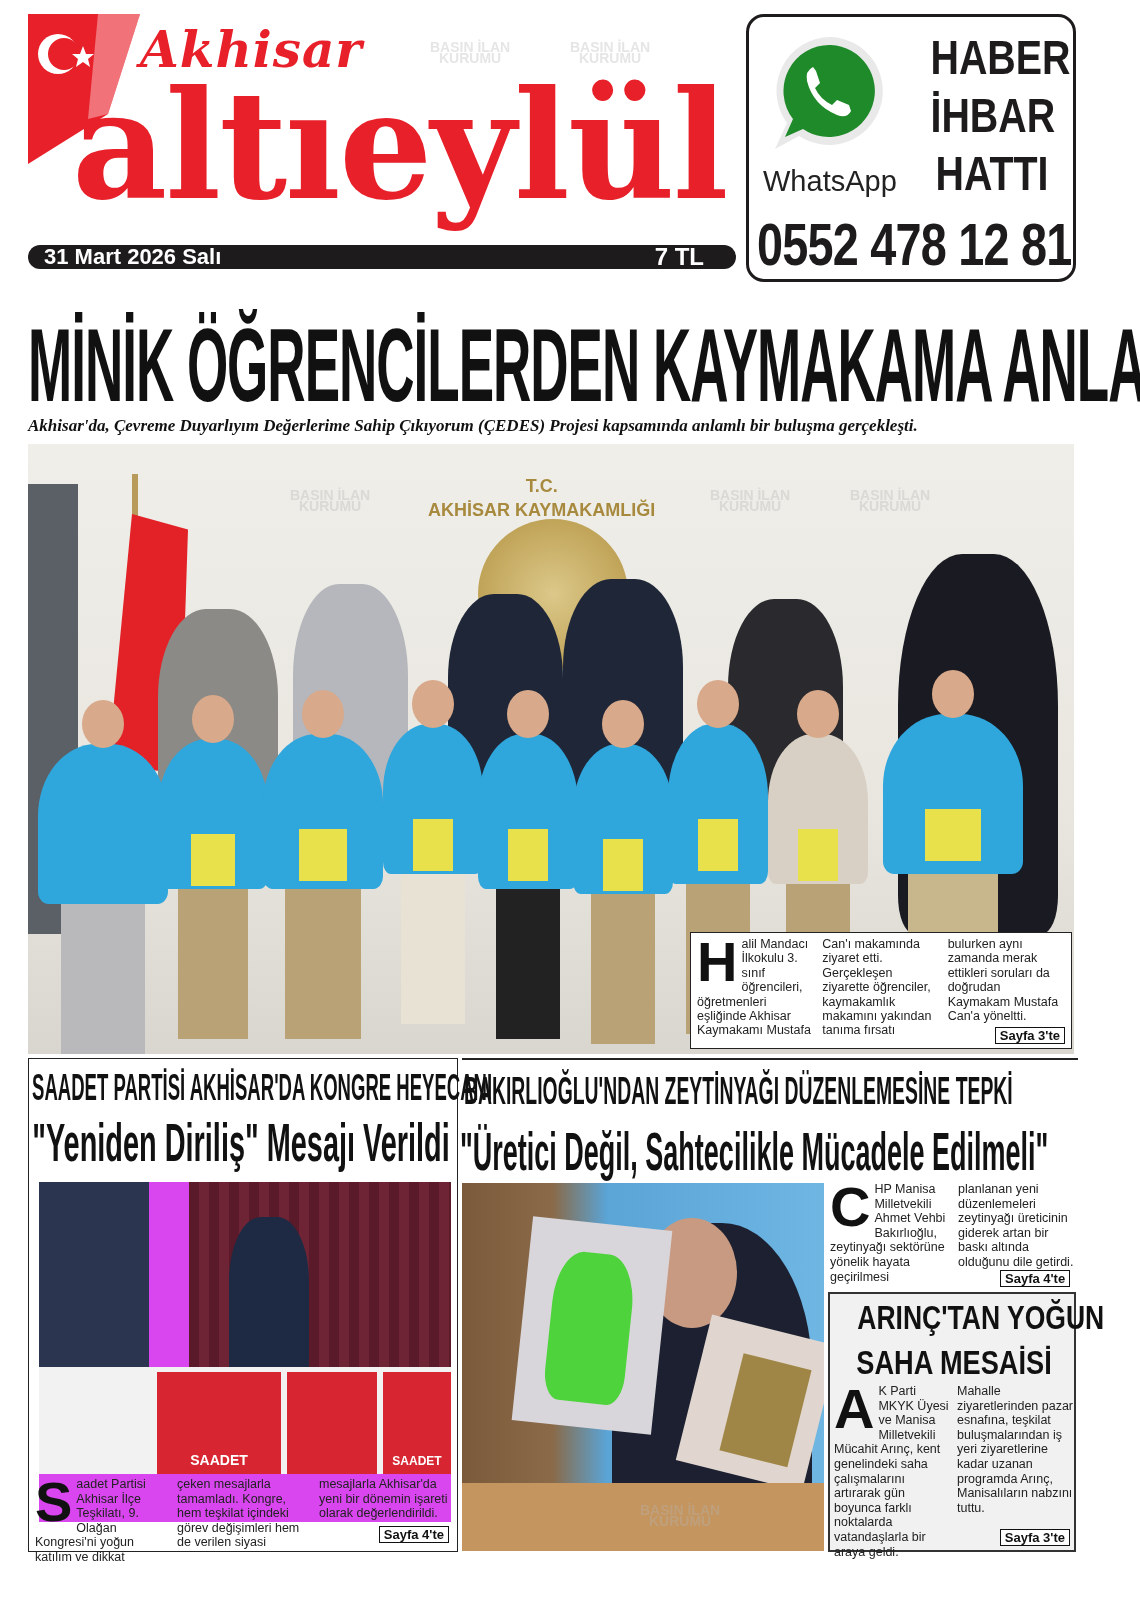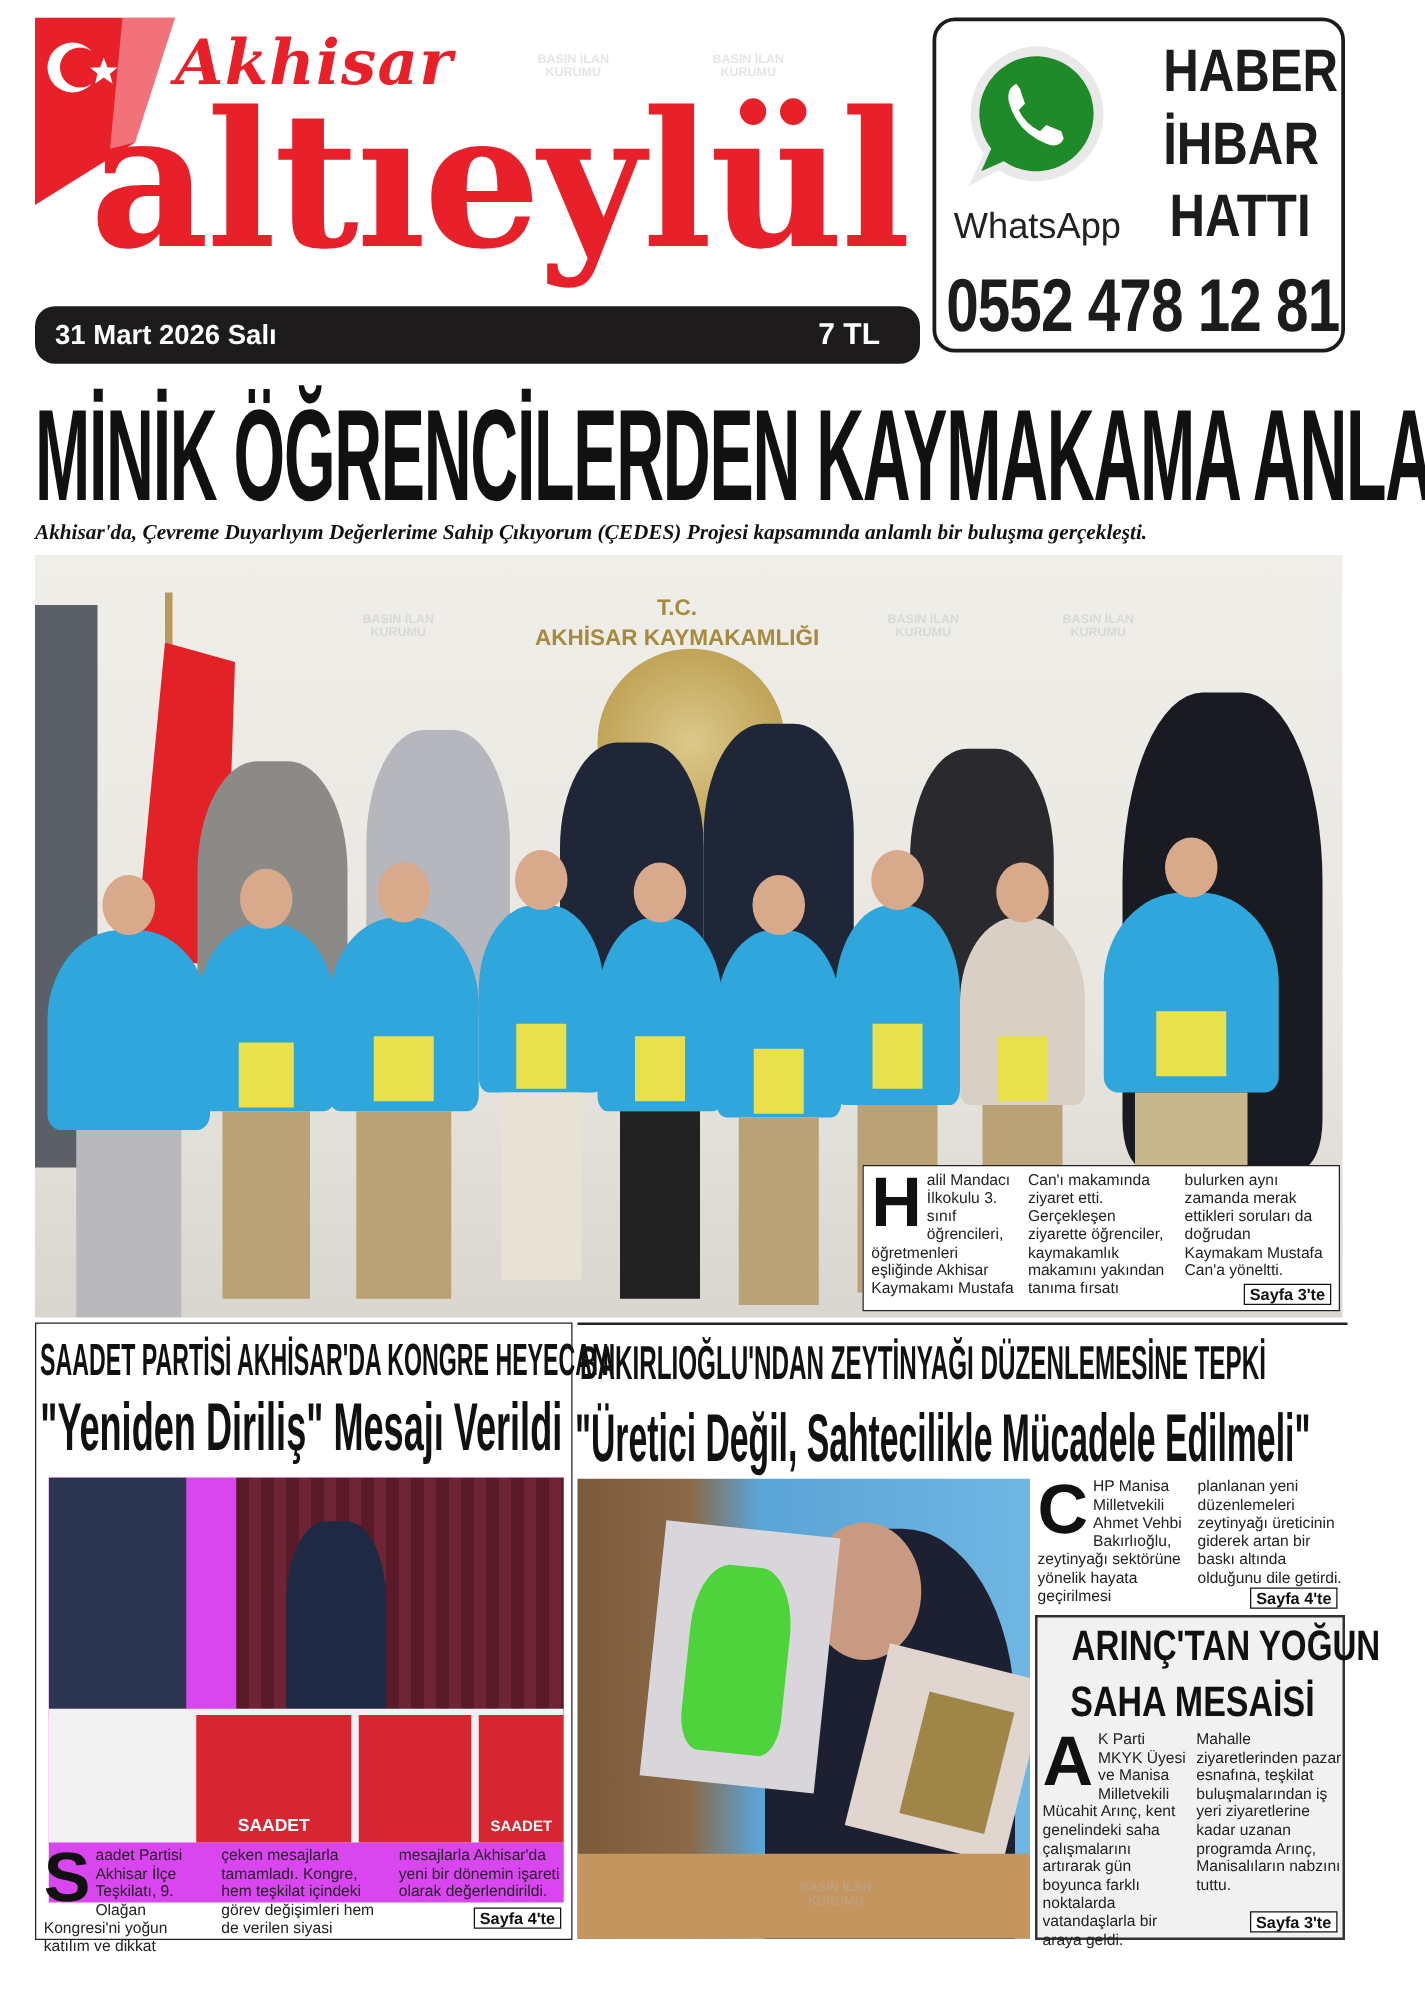--- a/index.html
+++ b/index.html
@@ -4,21 +4,21 @@
 <style>
   * { box-sizing: border-box; margin: 0; padding: 0; }
   html, body { width: 1140px; height: 1613px; background: #ffffff; overflow: hidden; }
   body { position: relative; font-family: "Liberation Sans", sans-serif; color: #111; }
 
   
   .masthead { position: absolute; left: 0; top: 0; width: 1140px; height: 290px; }
   .flag-corner { position: absolute; left: 28px; top: 14px; width: 112px; height: 150px; }
   .brand-small { position: absolute; left: 140px; top: 20px; font-family: "DejaVu Serif", serif; font-weight: bold; font-style: italic; font-size: 50px; color: #e8202a; letter-spacing: 1px; }
   .brand-big { position: absolute; left: 72px; top: 60px; font-family: "DejaVu Serif", serif; font-weight: bold; font-size: 150px; line-height: 170px; color: #e8202a; letter-spacing: -2px; transform: scaleX(0.98); transform-origin: left; }
-  .date-bar { position: absolute; left: 28px; top: 245px; width: 708px; height: 46px; background: #1d1b1c; border-radius: 16px; color: #fff; font-weight: bold; font-size: 22px; display: flex; align-items: center; justify-content: space-between; padding: 0 32px 0 16px; }
+  .date-bar { position: absolute; left: 28px; top: 245px; width: 708px; height: 24px; background: #1d1b1c; border-radius: 16px; color: #fff; font-weight: bold; font-size: 22px; display: flex; align-items: center; justify-content: space-between; padding: 0 32px 0 16px; }
   .date-bar .price { font-size: 24px; }
 
   .wa-box { position: absolute; left: 746px; top: 14px; width: 330px; height: 268px; border: 3px solid #1d1b1c; border-radius: 18px; background: #fff; }
   .wa-logo { position: absolute; left: 20px; top: 14px; width: 124px; height: 124px; }
   .wa-label { position: absolute; left: 14px; top: 148px; font-size: 29px; color: #222; font-family: "Liberation Sans", sans-serif; }
   .wa-hotline { position: absolute; left: 168px; top: 12px; width: 150px; font-family: "Liberation Sans", sans-serif; font-weight: bold; font-size: 48px; line-height: 58px; color: #1d1b1c; text-align: center; transform: scaleX(0.82); transform-origin: center top; }
   .wa-phone { position: absolute; left: 8px; top: 195px; width: 310px; font-weight: bold; font-size: 60px; line-height: 66px; color: #1d1b1c; letter-spacing: -1px; transform: scaleX(0.78); transform-origin: left; white-space: nowrap; }
 
   
   .main-headline { position: absolute; left: 28px; top: 312px; width: 1050px; height: 106px; font-family: "Liberation Sans", sans-serif; font-weight: bold; font-size: 104px; line-height: 106px; color: #111; white-space: nowrap; transform: scaleX(0.51); transform-origin: left top; letter-spacing: -2px; }
@@ -60,21 +60,21 @@
   .art-right .body .col { flex: 1; }
   .art-right .more-tag { position: absolute; left: 1000px; top: 1270px; right: auto; bottom: auto; }
 
   .box-arinc { position: absolute; left: 828px; top: 1292px; width: 248px; height: 260px; background: #f1f1f1; border: 2px solid #333; }
   .box-arinc .title { position: absolute; left: 0; top: 4px; width: 248px; font-weight: bold; font-size: 34px; line-height: 38px; text-align: center; transform: scaleX(0.78); transform-origin: center top; white-space: nowrap; }
   .box-arinc .title2 { position: absolute; left: 0; top: 48px; width: 248px; font-weight: bold; font-size: 34px; line-height: 40px; text-align: center; transform: scaleX(0.8); transform-origin: center top; }
   .box-arinc .body { position: absolute; left: 4px; top: 90px; width: 240px; display: flex; gap: 6px; font-size: 12.5px; line-height: 14.6px; color: #222; }
   .box-arinc .body .col { flex: 1; }
   .box-arinc .more-tag { right: 4px; bottom: 4px; }
 
-  .wm { position: absolute; font-size: 10px; font-weight: bold; color: rgba(180,180,180,0.35); text-align: center; line-height: 11px; pointer-events: none; }
+  .wm { position: absolute; font-size: 14px; font-weight: bold; color: rgba(180,180,180,0.35); text-align: center; line-height: 11px; pointer-events: none; }
 </style>
 </head>
 <body>
 
 <header class="masthead">
   <svg class="flag-corner" viewBox="0 0 112 150">
     <polygon points="0,0 112,0 80,100 0,150" fill="#e8202a"></polygon>
     <polygon points="70,0 112,0 80,100 60,105" fill="#f7b7b9" opacity="0.55"></polygon>
     <circle cx="30" cy="40" r="20" fill="#fff"></circle>
     <circle cx="36" cy="40" r="16" fill="#e8202a"></circle>

